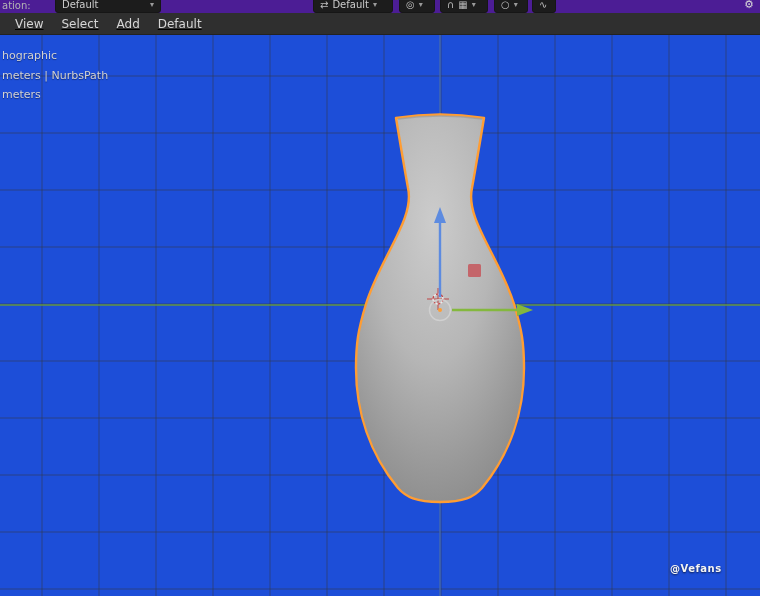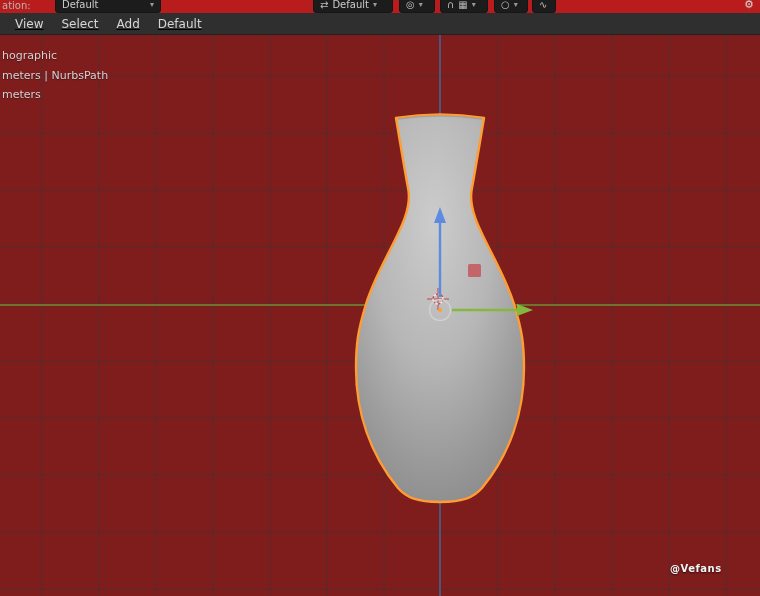--- a/index.html
+++ b/index.html
@@ -2,21 +2,21 @@
 <html><head>
 <meta charset="utf-8">
 <style>
   * { margin:0; padding:0; box-sizing:border-box; }
   body { width:760px; height:596px; font-family:"DejaVu Sans", sans-serif; background:#1f1f1f; }
   #app { position:relative; width:760px; height:596px; overflow:hidden; background:#3d3d3d; }
 
   
   .topbar {
     position:absolute; top:0; left:0; width:760px; height:13px;
-    background:#b91c1c; overflow:hidden; z-index:30;
+    background:#4c1d95; overflow:hidden; z-index:30;
   }
   .tb-label { position:absolute; top:0; left:2px; font-size:10px; color:#b4b4b4; }
   .tb-widget {
     position:absolute; top:-5px; height:18px; background:#1c1c1c;
     border:1px solid #161616; border-radius:3px; color:#cccccc;
     font-size:10px; display:flex; align-items:center; gap:4px; padding:0 6px;
   }
   .tb-widget .chev { font-size:8px; color:#9a9a9a; }
   .tb-icon { font-size:10px; color:#bdbdbd; }
   .tb-plain-icon { position:absolute; top:-2px; font-size:11px; color:#d8d8d8; }
@@ -26,21 +26,21 @@
     position:absolute; top:13px; left:0; width:760px; height:22px;
     background:#2f2f2f; border-bottom:1px solid #222222;
     display:flex; align-items:center; padding-left:6px; z-index:30;text-decoration:underline;
   }
   .menu-item {
     color:#d6d6d6; font-size:12px; line-height:22px; padding:0 9px;
     border-radius:3px; cursor:default;
   }
 
   
-  .viewport { position:absolute; top:35px; left:0; width:760px; height:561px; background:#7f1d1d; }
+  .viewport { position:absolute; top:35px; left:0; width:760px; height:561px; background:#1d4ed8; }
   .viewport svg { position:absolute; top:0; left:0; }
 
   .overlay-info { position:absolute; top:11px; left:2px; z-index:10; }
   .overlay-info div { font-size:11px; line-height:19.5px; color:#d2d2d2; text-shadow:0 1px 1px rgba(0,0,0,.4); white-space:nowrap; }
 
   .watermark {
     position:absolute; left:670px; top:528px; z-index:10;
     font-size:10px; font-weight:700; color:#f5f5f5; letter-spacing:.5px;
     text-shadow:0 1px 2px rgba(0,0,0,.65);
   }

